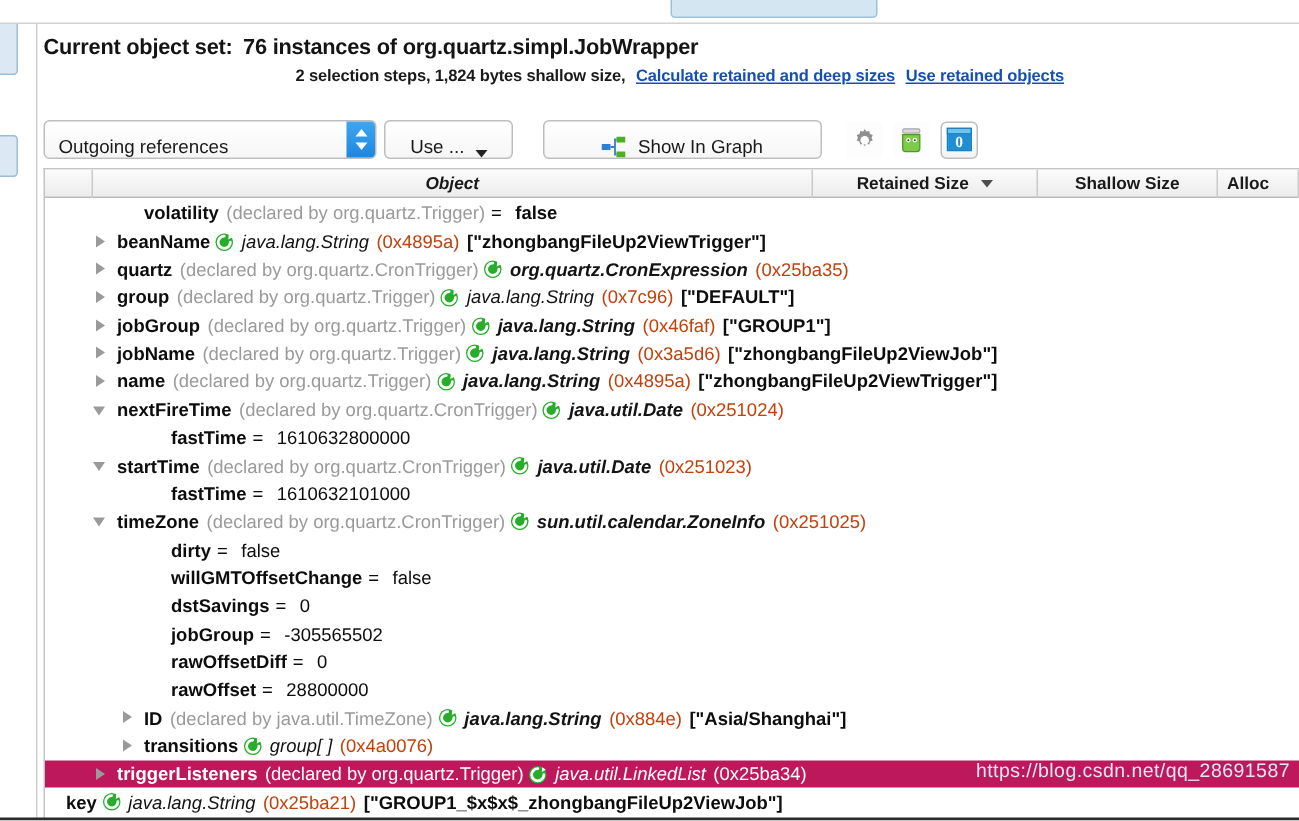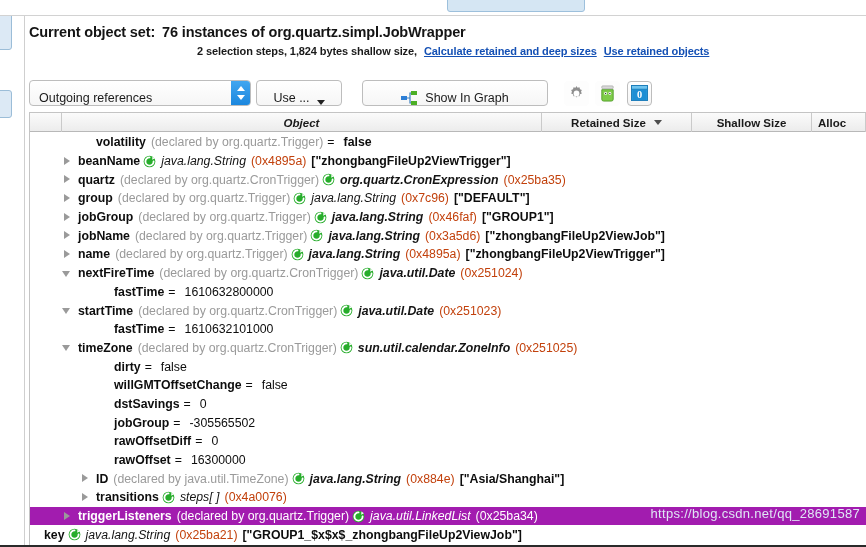--- a/index.html
+++ b/index.html
@@ -229,21 +229,21 @@
     padding-top: 1px;
   }
   .row {
     display: flex;
     align-items: center;
     height: 18.7px;
     padding-left: 4px;
     white-space: nowrap;
   }
   .row.selected {
-    background: #a21caf;
+    background: #be185d;
   }
   .row.selected .fname,
   .row.selected .decl,
   .row.selected .type,
   .row.selected .addr,
   .row.selected .val,
   .row.selected .eq { color: #ffffff; }
   .twisty {
     width: 11px; height: 11px;
     margin-right: 5px;
@@ -587,21 +587,21 @@
             <span class="twisty none"></span>
             <span class="fname">rawOffsetDiff</span>
             <span class="eq">=</span>
             <span class="val normal">0</span>
           </div>
           <div class="row">
             <span style="display:inline-block;width:64px"></span>
             <span class="twisty none"></span>
             <span class="fname">rawOffset</span>
             <span class="eq">=</span>
-            <span class="val normal">16300000</span>
+            <span class="val normal">28800000</span>
           </div>
           <div class="row">
             <span style="display:inline-block;width:46px"></span>
             <span class="twisty collapsed"></span>
             <span class="fname">ID</span>
             <span class="decl">(declared by java.util.TimeZone)</span>
             <span class="ref-icon">
               <svg width="13" height="13" viewBox="0 0 14 14">
                 <circle cx="7" cy="7" r="6.3" fill="#27ad2b"></circle>
                 <path d="M7 2.6 A4.4 4.4 0 1 0 11.4 7" stroke="#ffffff" stroke-width="2" fill="none" stroke-linecap="round"></path>
@@ -616,21 +616,21 @@
             <span style="display:inline-block;width:46px"></span>
             <span class="twisty collapsed"></span>
             <span class="fname">transitions</span>
             <span class="ref-icon">
               <svg width="13" height="13" viewBox="0 0 14 14">
                 <circle cx="7" cy="7" r="6.3" fill="#27ad2b"></circle>
                 <path d="M7 2.6 A4.4 4.4 0 1 0 11.4 7" stroke="#ffffff" stroke-width="2" fill="none" stroke-linecap="round"></path>
                 <path d="M10.2 1.6 l2.6 1.8 l-2.9 1.6 z" fill="#ffffff"></path>
               </svg>
             </span>
-            <span class="type">steps[ ]</span>
+            <span class="type">group[ ]</span>
             <span class="addr">(0x4a0076)</span>
           </div>
           <div class="row selected">
             <span style="display:inline-block;width:28px"></span>
             <span class="twisty collapsed"></span>
             <span class="fname">triggerListeners</span>
             <span class="decl">(declared by org.quartz.Trigger)</span>
             <span class="ref-icon">
               <svg width="13" height="13" viewBox="0 0 14 14">
                 <circle cx="7" cy="7" r="6.3" fill="#27ad2b"></circle>

